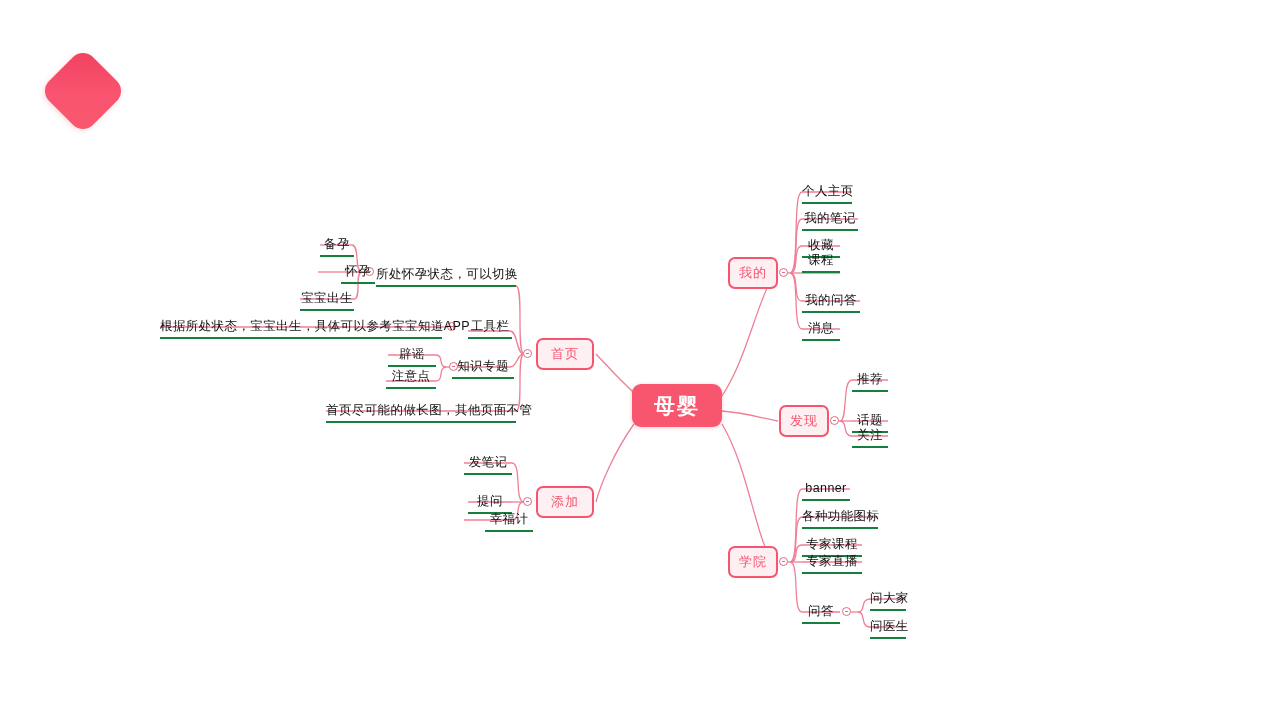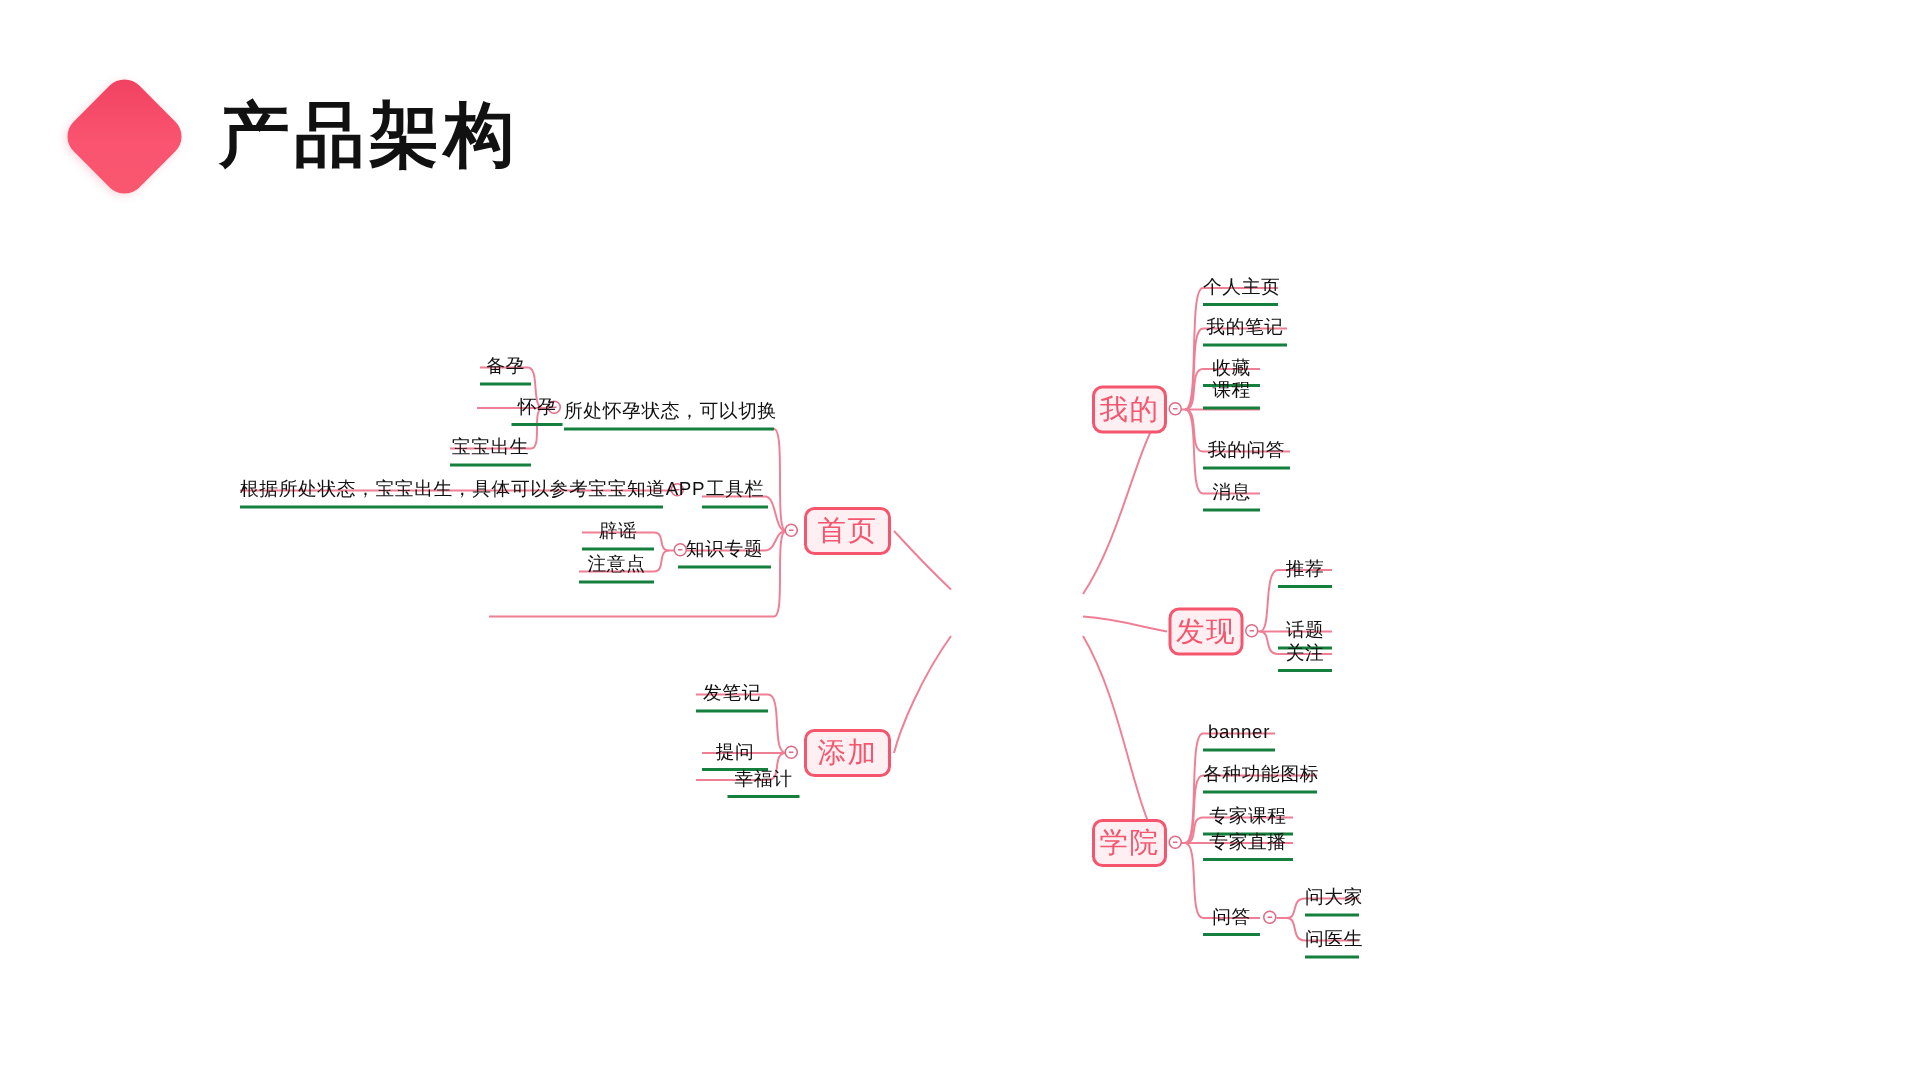--- a/index.html
+++ b/index.html
@@ -75,21 +75,21 @@
     justify-content: center;
     box-shadow: 0 1px 4px rgba(210,60,85,0.25);
   }
 
   
   .node-box {
     background: #fdeff2;
     border: 2px solid #f5566e;
     border-radius: 7px;
     color: #f5566e;
-    font-size: 19px;
+    font-size: 13px;
     letter-spacing: 1px;
     display: flex;
     align-items: center;
     justify-content: center;
   }
 
   
   .node-leaf {
     color: #111111;
     font-size: 12.5px;
@@ -116,21 +116,20 @@
     left: 1.6px; top: 3px;
     width: 3.2px; height: 1.2px;
     background: #e06a84;
   }
 </style>
 </head>
 <body>
 
 <div id="header">
   <div id="title-diamond"></div>
-  <div id="page-title">产品架构</div>
 </div>
 
 <div id="mindmap">
 
   <svg id="wires" viewBox="0 0 1280 720" width="1280" height="720">
     <g fill="none" stroke="#ef7f95" stroke-width="1.3">
 
       <path d="M634 393 C 612 372, 600 358, 596 354" stroke="#ef7f95"></path>
 
       <path d="M634 424 C 614 452, 600 486, 596 502" stroke="#ef7f95"></path>
@@ -211,20 +210,23 @@
       <path d="M802 612 L 840 612"></path>
 
       <path d="M851 612 L 858 612"></path>
       <path d="M858 612 C 866 612, 860 599, 870 599"></path>
       <path d="M870 599 L 906 599"></path>
       <path d="M858 612 C 866 612, 860 627, 870 627"></path>
       <path d="M870 627 L 906 627"></path>
     </g>
   </svg>
 
+  <div class="node node-root" style="left:632px; top:384px; width:90px; height:43px;">
+    <span>母婴</span>
+  </div>
 
   <div class="node node-box" style="left:536px; top:338px; width:58px; height:32px;">
     <span>首页</span>
   </div>
   <div class="node node-box" style="left:536px; top:486px; width:58px; height:32px;">
     <span>添加</span>
   </div>
   <div class="node node-box" style="left:728px; top:257px; width:50px; height:32px;">
     <span>我的</span>
   </div>
@@ -268,20 +270,23 @@
   <div class="node node-leaf" style="left:452px; top:358px; width:62px;">
     <span>知识专题</span>
   </div>
   <div class="node node-leaf" style="left:388px; top:346px; width:48px;">
     <span>辟谣</span>
   </div>
   <div class="node node-leaf" style="left:386px; top:368px; width:50px;">
     <span>注意点</span>
   </div>
 
+  <div class="node node-leaf" style="left:326px; top:402px; width:190px;">
+    <span>首页尽可能的做长图，其他页面不管</span>
+  </div>
 
   <div class="node node-leaf" style="left:464px; top:454px; width:48px;">
     <span>发笔记</span>
   </div>
   <div class="node node-leaf" style="left:468px; top:493px; width:44px;">
     <span>提问</span>
   </div>
   <div class="node node-leaf" style="left:464px; top:511px; width:48px;margin-left:21px;">
     <span>幸福计</span>
   </div>

